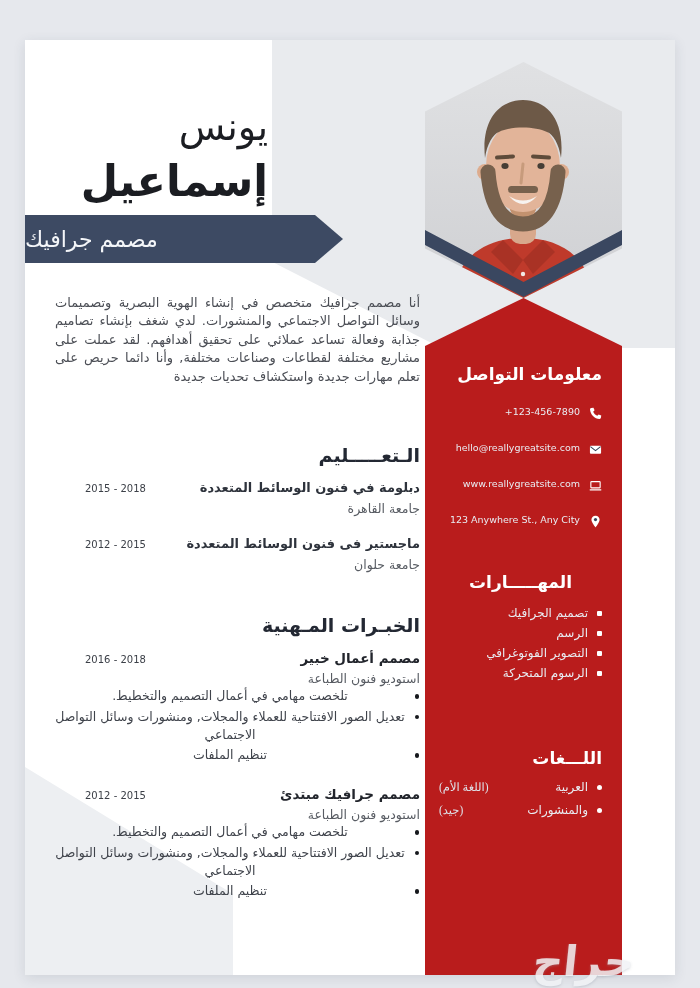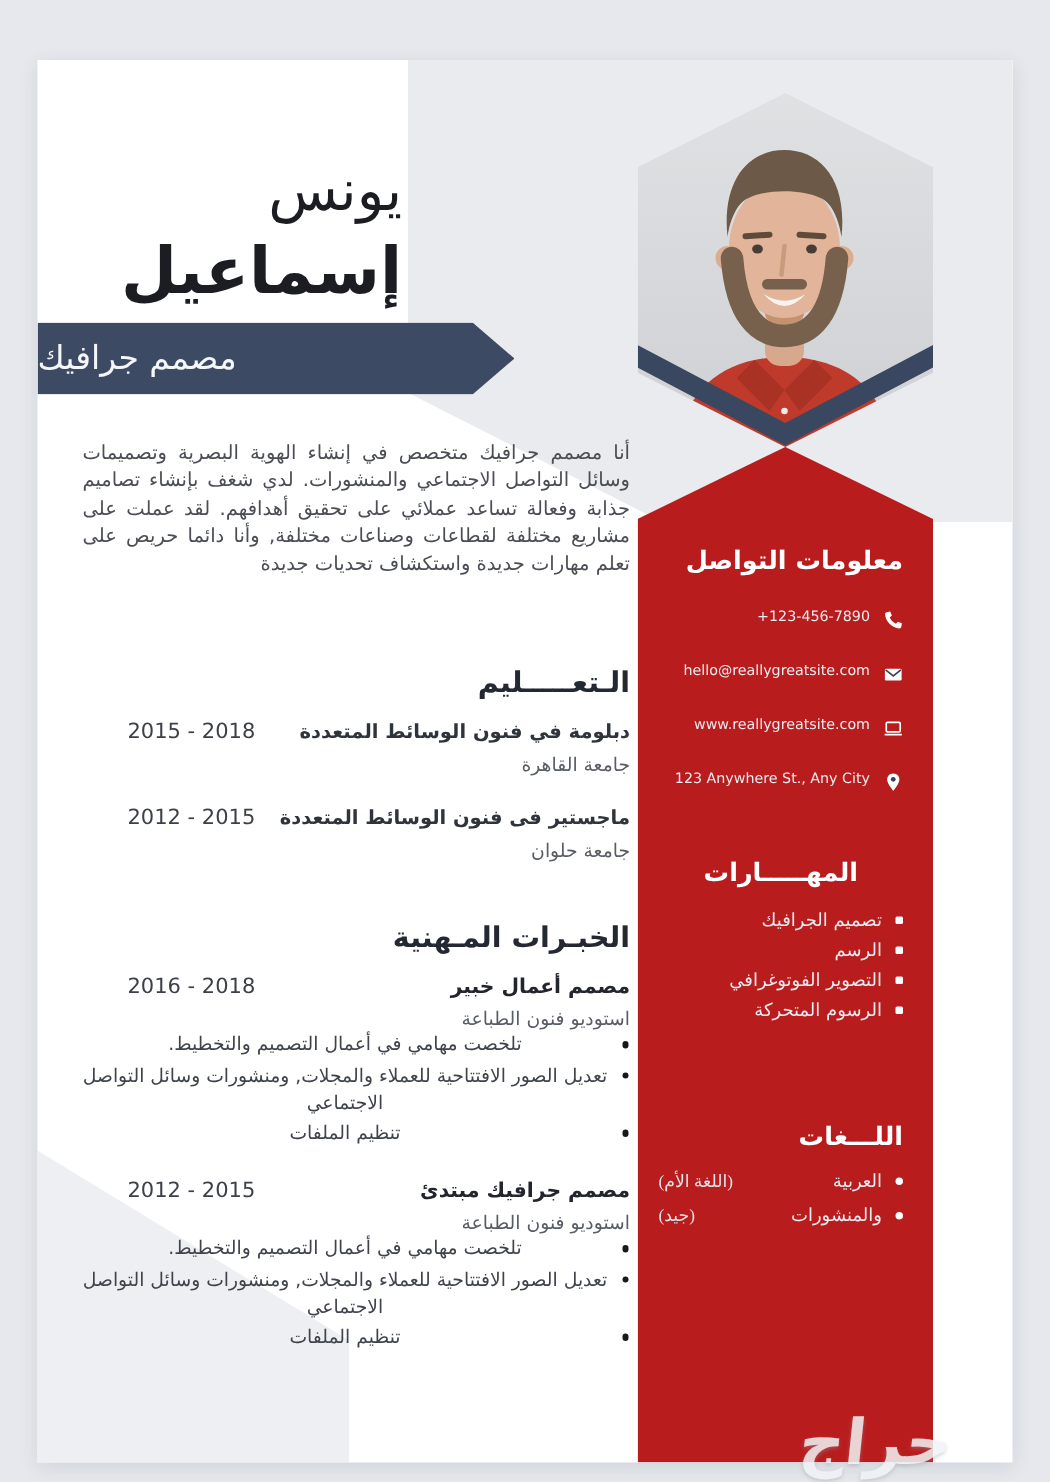--- a/index.html
+++ b/index.html
@@ -72,21 +72,21 @@
   .sec-title{font-size:19px;font-weight:700;color:#232833;margin:0 0 14px;}
   .about{top:254px;}
   .about p{
     margin:0;font-size:13px;line-height:1.42;color:#4b4e55;
     text-align:justify;text-justify:inter-word;
   }
   .education{top:404px;}
   .entry{margin-bottom:20px;}
   .entry-head{display:flex;justify-content:space-between;align-items:baseline;padding-left:30px;}
   .degree{font-size:13px;font-weight:600;color:#2e333c;}
-  .date{font-size:14px;color:#3c4048;direction:ltr;}
+  .date{font-size:10px;color:#3c4048;direction:ltr;}
   .school{font-size:12.5px;color:#585c63;margin-top:6px;}
   .experience{top:574px;}
   .job{margin-bottom:22px;}
   .role{font-size:13.5px;font-weight:700;color:#22252c;}
   .company{font-size:12.5px;color:#585c63;margin-top:5px;}
   .job ul{margin:1px 0 0;padding:0;list-style:none;text-align:center;}
   .job li{
     position:relative;padding-right:15px;margin-bottom:3px;
     font-size:12.5px;line-height:1.42;color:#3f434b;
   }

